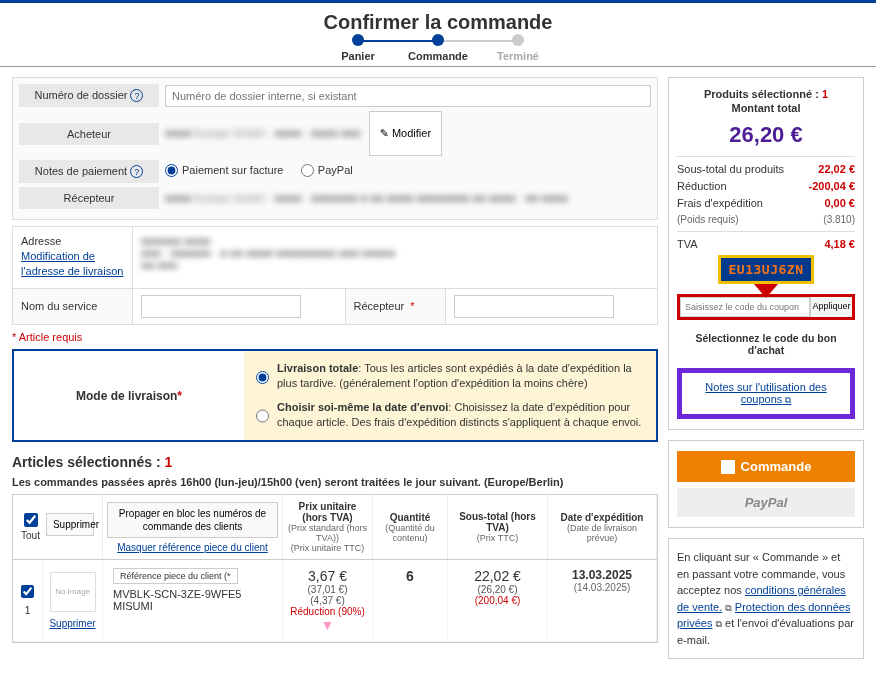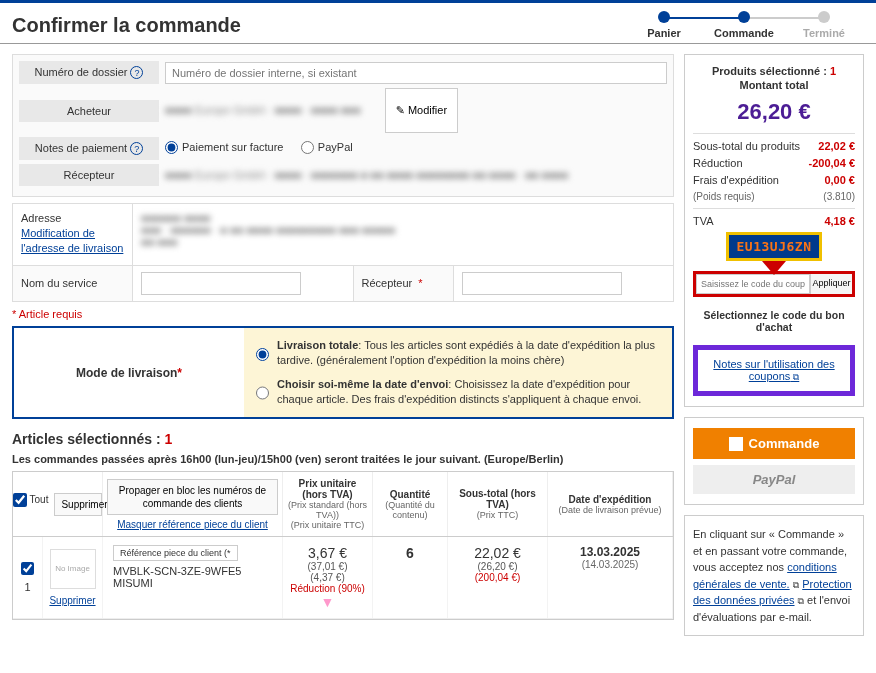--- a/index.html
+++ b/index.html
@@ -1,40 +1,40 @@
 <!DOCTYPE html>
 <html><head>
 <meta charset="utf-8">
 <style>
 * { box-sizing: border-box; margin: 0; padding: 0; }
 body { font-family: Arial, Helvetica, sans-serif; font-size: 12px; color: #333; background: #fff; width: 876px; }
 .topbar { height: 3px; background: #004098; }
-.header { display: flex; align-items: center; padding: 8px 12px 4px; border-bottom: 1px solid #999; }
+.header { display: flex; align-items: center; padding: 8px 12px 4px; border-bottom: 1px solid #999; flex-direction: column; }
 .header h1 { font-size: 20px; font-weight: bold; flex: 1; }
 .stepper { display: flex; align-items: center; gap: 0; }
 .step { display: flex; flex-direction: column; align-items: center; width: 80px; position: relative; }
 .step-dot { width: 12px; height: 12px; border-radius: 50%; background: #004098; margin-bottom: 4px; }
 .step-dot.inactive { background: #ccc; }
 .step-line { position: absolute; top: 6px; left: 50%; width: 80px; height: 2px; background: #004098; z-index: -1; }
 .step-line.inactive { background: #ccc; }
 .step-label { font-size: 11px; font-weight: bold; }
 .step-label.inactive { color: #aaa; }
 
 .main-wrap { display: flex; gap: 10px; padding: 10px 12px; }
 .left-col { flex: 1; }
-.right-col { width: 180px; }
+.right-col { width: 196px; }
 
 .form-section { border: 1px solid #ddd; background: #fafafa; padding: 6px; }
 .form-row { display: flex; align-items: center; margin-bottom: 4px; gap: 6px; }
 .form-label { width: 140px; background: #e8e8e8; padding: 5px 8px; font-size: 11px; text-align: center; }
 .form-label .help { display: inline-block; width: 13px; height: 13px; border: 1px solid #004098; border-radius: 50%; color: #004098; font-size: 9px; line-height: 12px; text-align: center; margin-left: 3px; }
 .form-input { flex: 1; }
 .form-input input[type=text] { width: 100%; padding: 4px 6px; border: 1px solid #ccc; font-size: 11px; }
 .blurred { filter: blur(3px); color: #888; font-size: 11px; }
-.modifier-btn { border: 1px solid #ccc; padding: 15px 10px; font-size: 11px; background: #fff; cursor: pointer; margin-left: 24px; }
+.modifier-btn { border: 1px solid #ccc; padding: 15px 10px; font-size: 11px; background: #fff; cursor: pointer; margin-left: 8px; }
 .radio-opt { display: inline-flex; align-items: center; gap: 4px; margin-right: 14px; font-size: 11px; }
 .radio-opt input { accent-color: #004098; }
 
 .addr-box { border: 1px solid #ddd; display: flex; margin-top: 6px; }
 .addr-label { width: 120px; padding: 8px; border-right: 1px solid #ddd; font-size: 11px; }
 .addr-label .link { color: #004098; text-decoration: underline; cursor: pointer; display: block; margin-top: 2px; line-height: 1.4; }
 .addr-content { flex: 1; padding: 8px; }
 
 .svc-row { display: flex; border: 1px solid #ddd; border-top: none; }
 .svc-cell { padding: 6px 8px; border-right: 1px solid #ddd; font-size: 11px; display: flex; align-items: center; gap: 6px; }
@@ -60,21 +60,21 @@
 
 .items-table { border: 1px solid #ccc; margin-top: 6px; width: 100%; }
 .items-thead { display: flex; background: #fff; border-bottom: 1px solid #ccc; font-size: 10px; text-align: center; }
 .th-cell { padding: 6px 4px; border-right: 1px solid #eee; display: flex; flex-direction: column; justify-content: center; align-items: center; }
 .th-tools { width: 90px; }
 .th-prop { width: 180px; }
 .th-price { width: 90px; }
 .th-qty { width: 75px; }
 .th-sub { width: 100px; }
 .th-date { flex: 1; }
-.checkbox-all { display: flex; flex-direction: row; align-items: center; gap: 3px; }
+.checkbox-all { display: flex; flex-direction: column; align-items: center; gap: 3px; }
 .checkbox-all input { width: 14px; height: 14px; accent-color: #004098; }
 .prop-btn { border: 1px solid #ccc; padding: 4px 6px; background: #f9f9f9; font-size: 10px; cursor: pointer; text-align: center; line-height: 1.3; }
 .mask-link { color: #004098; text-decoration: underline; font-size: 10px; margin-top: 4px; cursor: pointer; }
 .sub-txt { color: #666; font-size: 9px; }
 
 .item-row { display: flex; border-bottom: 1px solid #eee; font-size: 11px; }
 .td-cell { padding: 8px 6px; border-right: 1px solid #f3f3f3; text-align: center; }
 .td-chk { width: 30px; display: flex; flex-direction: column; align-items: center; justify-content: center; gap: 6px; }
 .td-chk input { accent-color: #004098; }
 .td-img { width: 60px; display: flex; flex-direction: column; align-items: center; justify-content: center; }

